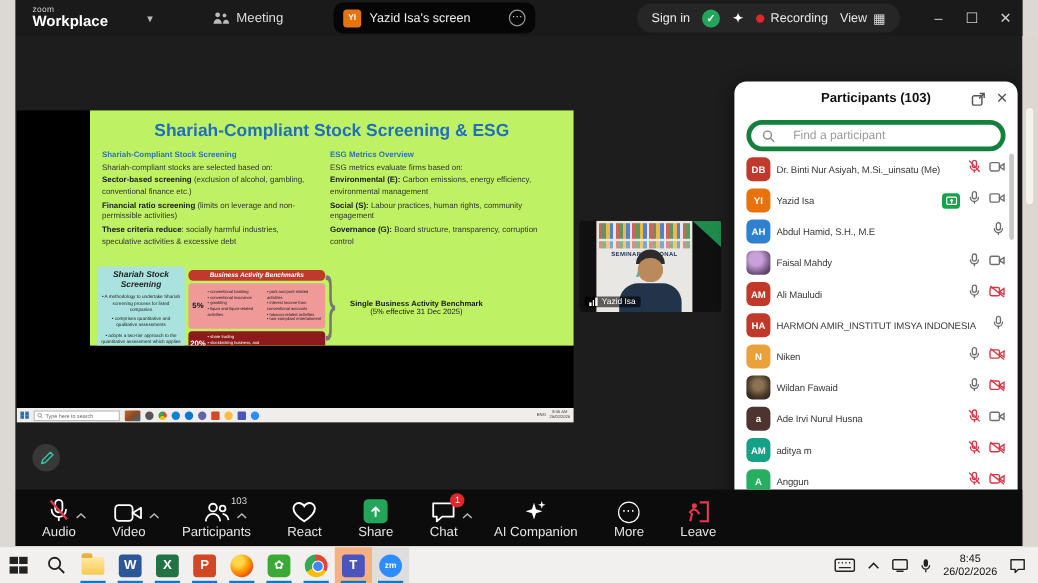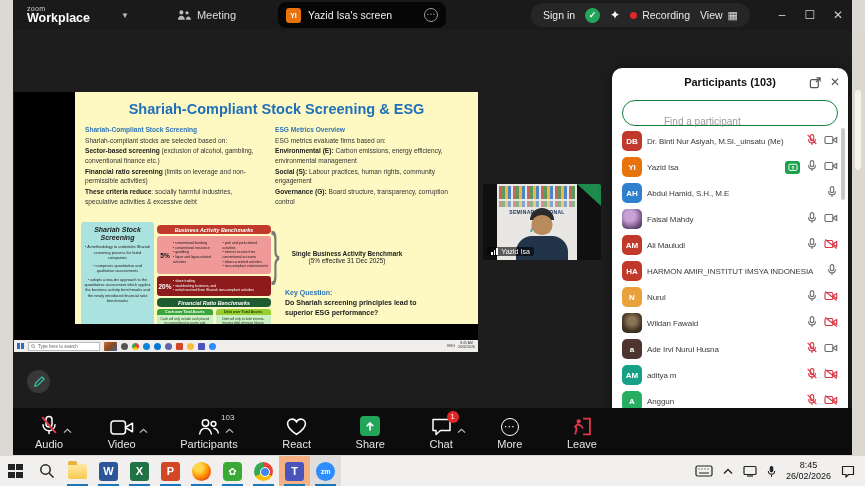--- a/index.html
+++ b/index.html
@@ -38,21 +38,21 @@
   .view-btn { display:flex; align-items:center; gap:5px; font-size:10.5px; color:#E8E8E8; }
   .view-ico { font-size:11px; color:#ddd; }
   .win-btn { width:28px; height:30px; display:flex; align-items:center; justify-content:center;
     color:#CFCFCF; font-size:12px; }
 
   
   .stage { position:absolute; left:0; top:30px; right:0; bottom:47px; background:#1D1D1D; overflow:hidden; }
   .share-screen { position:absolute; left:1px; top:62px; width:464px; height:260px; background:#000; }
 
   
-  .slide { position:absolute; left:61px; top:0; width:403px; height:232px; background:#fef9c3; overflow:hidden; }
+  .slide { position:absolute; left:61px; top:0; width:403px; height:196px; background:#bef264; overflow:hidden; }
   .s-title { position:absolute; left:0; right:0; top:9px; text-align:center; font-size:14.5px;
     font-weight:bold; color:#1F6FB9; }
   .s-col { position:absolute; top:33px; font-size:6.6px; color:#333; line-height:1.4; }
   .s-left { left:10px; width:182px; }
   .s-right { left:200px; width:194px; }
   .s-h { color:#2E74B5; font-weight:bold; margin-bottom:2px; }
   .s-p { margin-bottom:1px; }
   .s-points div { margin-bottom:2px; }
   .s-points b { color:#1a1a1a; }
   .d-teal { position:absolute; left:6px; top:130px; width:73px; height:114px; background:#A9E2DE;
@@ -135,22 +135,22 @@
     font-size:7px; padding:1px 4px; border-radius:2px; display:flex; align-items:center; gap:3px; }
   .sig i { display:inline-block; width:1.5px; background:#fff; margin-right:1px; vertical-align:bottom; }
 
   
   .panel { position:absolute; left:599px; top:38px; width:236px; height:402px; background:#FFF;
     border-radius:10px; box-shadow:0 2px 12px rgba(0,0,0,.55); z-index:20; overflow:hidden; }
   .panel-head { position:relative; height:28px; display:flex; align-items:center; justify-content:center; }
   .panel-title { font-size:11px; font-weight:bold; color:#111; }
   .panel-actions { position:absolute; right:8px; top:0; height:28px; display:flex; align-items:center; gap:8px; }
   .panel-close { font-size:12px; color:#555; }
-  .p-search { margin:4px 10px 6px; height:26px; border:1px solid #15803d; border-radius:14px;
-    display:flex; align-items:center; gap:15px; padding:0 9px;flex-direction:column; }
+  .p-search { margin:4px 10px 6px; height:26px; border:4px solid #15803d; border-radius:14px;
+    display:flex; align-items:center; gap:15px; padding:0 9px; }
   .p-search input { border:0; outline:0; flex:1; font-size:10px; color:#333; background:transparent;
     font-family:"Liberation Sans",sans-serif; }
   .p-search input::placeholder { color:#9B9B9B; }
   .p-list { position:absolute; top:60px; bottom:36px; left:0; right:0; overflow:hidden; }
   .p-row { display:flex; align-items:center; height:26px; padding:0 10px; gap:5px; }
   .p-av { width:20px; height:20px; border-radius:5px; flex:0 0 20px; color:#FFF; font-size:8px; font-weight:bold;
     display:flex; align-items:center; justify-content:center; }
   .photo-purple { background:radial-gradient(circle at 40% 35%, #C9A0D8 0 30%, #6C4F7A 70%, #3A2B44); }
   .photo-dark { background:radial-gradient(circle at 50% 40%, #8A7355 0 25%, #4A3A28 60%, #1E1812); }
   .p-name { flex:1; font-size:8px; color:#3A3A3A; white-space:nowrap; overflow:hidden; letter-spacing:-.1px; }
@@ -534,21 +534,21 @@
                     <g fill="none" stroke="#6E6E6E" stroke-width="1.5" stroke-linecap="round">
  <rect x="5.7" y="1.5" width="4.6" height="8" rx="2.3"></rect>
                       <path d="M3.5 8a4.5 4.5 0 0 0 9 0"></path>
  <line x1="8" y1="12.6" x2="8" y2="14.6"></line>
                     </g>
                   </svg></span>
               </span>
             </div>
             <div class="p-row">
               <span class="p-av" style="background: rgb(233, 161, 59);">N</span>
-              <span class="p-name">Nurul</span>
+              <span class="p-name">Niken</span>
               <span class="p-icons">
                 <span>
  <svg width="12" height="13" viewBox="0 0 16 16">
                     <g fill="none" stroke="#6E6E6E" stroke-width="1.5" stroke-linecap="round">
  <rect x="5.7" y="1.5" width="4.6" height="8" rx="2.3"></rect>
                       <path d="M3.5 8a4.5 4.5 0 0 0 9 0"></path>
  <line x1="8" y1="12.6" x2="8" y2="14.6"></line>
                     </g>
                   </svg></span>
                 <span>
@@ -729,20 +729,29 @@
             <svg width="21" height="19" viewBox="0 0 21 19">
               <path d="M2 2.5h17v11h-9.5L5 17.5v-4H2z" fill="none" stroke="#fff" stroke-width="1.5" stroke-linejoin="round"></path>
             </svg>
             <span class="tb-badge">1</span>
             <span class="tb-chev">
  <svg width="9" height="6" viewBox="0 0 10 6">
                 <path d="M1 4.8L5 1.2l4 3.6" fill="none" stroke="#BBB" stroke-width="1.4"></path>
               </svg></span>
           </span>
     <span class="tb-label">Chat</span>
+        </div>
+        <div class="tb-item">
+          <span class="tb-ico">
+            <svg width="20" height="20" viewBox="0 0 20 20">
+              <path d="M9 3l1.7 5.3L16 10l-5.3 1.7L9 17l-1.7-5.3L2 10l5.3-1.7z" fill="#fff"></path>
+   <path d="M15.5 1.5l.8 2.4 2.4.8-2.4.8-.8 2.4-.8-2.4-2.4-.8 2.4-.8z" fill="#fff"></path>
+            </svg>
+          </span>
+    <span class="tb-label">AI Companion</span>
         </div>
         <div class="tb-item">
           <span class="tb-ico">
             <span class="more-circle">⋯</span>
           </span>
     <span class="tb-label">More</span>
         </div>
         <div class="tb-item">
           <span class="tb-ico">
             <svg width="21" height="19" viewBox="0 0 20 18">

